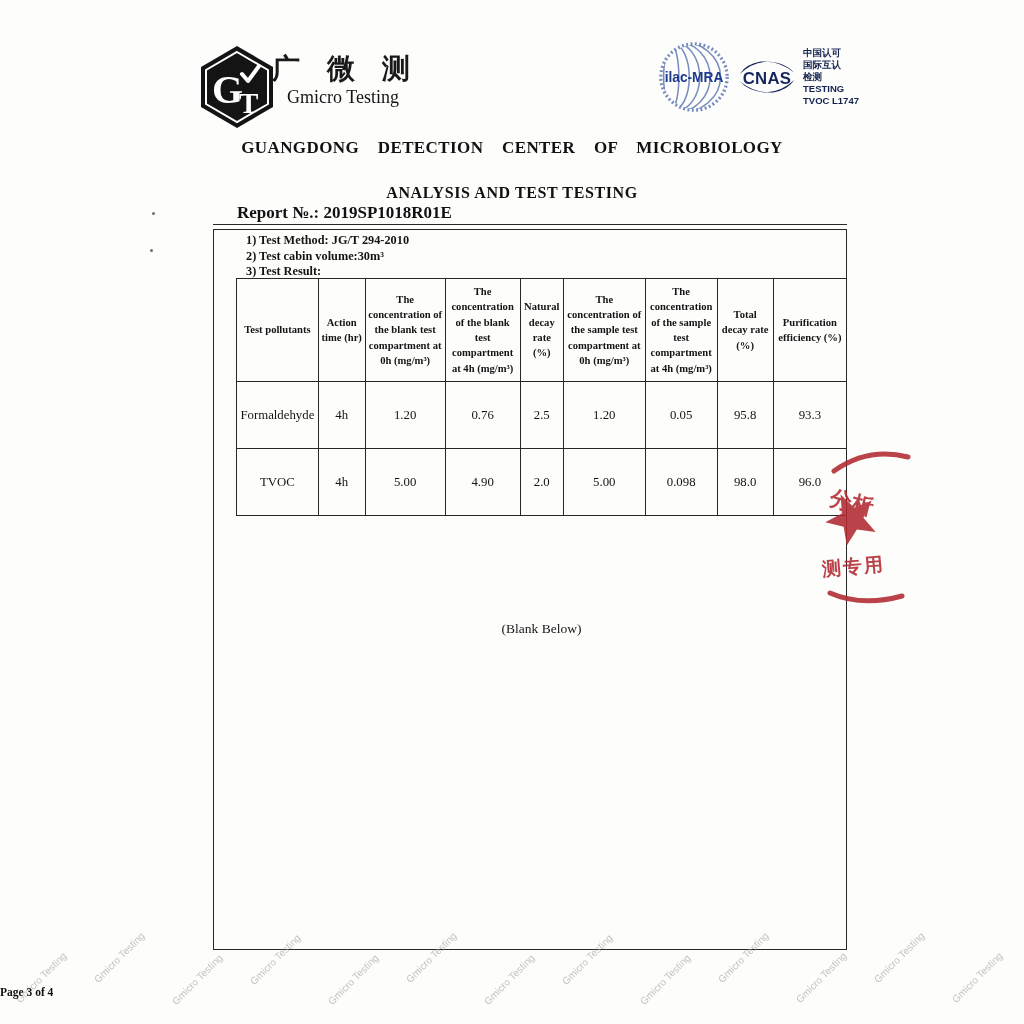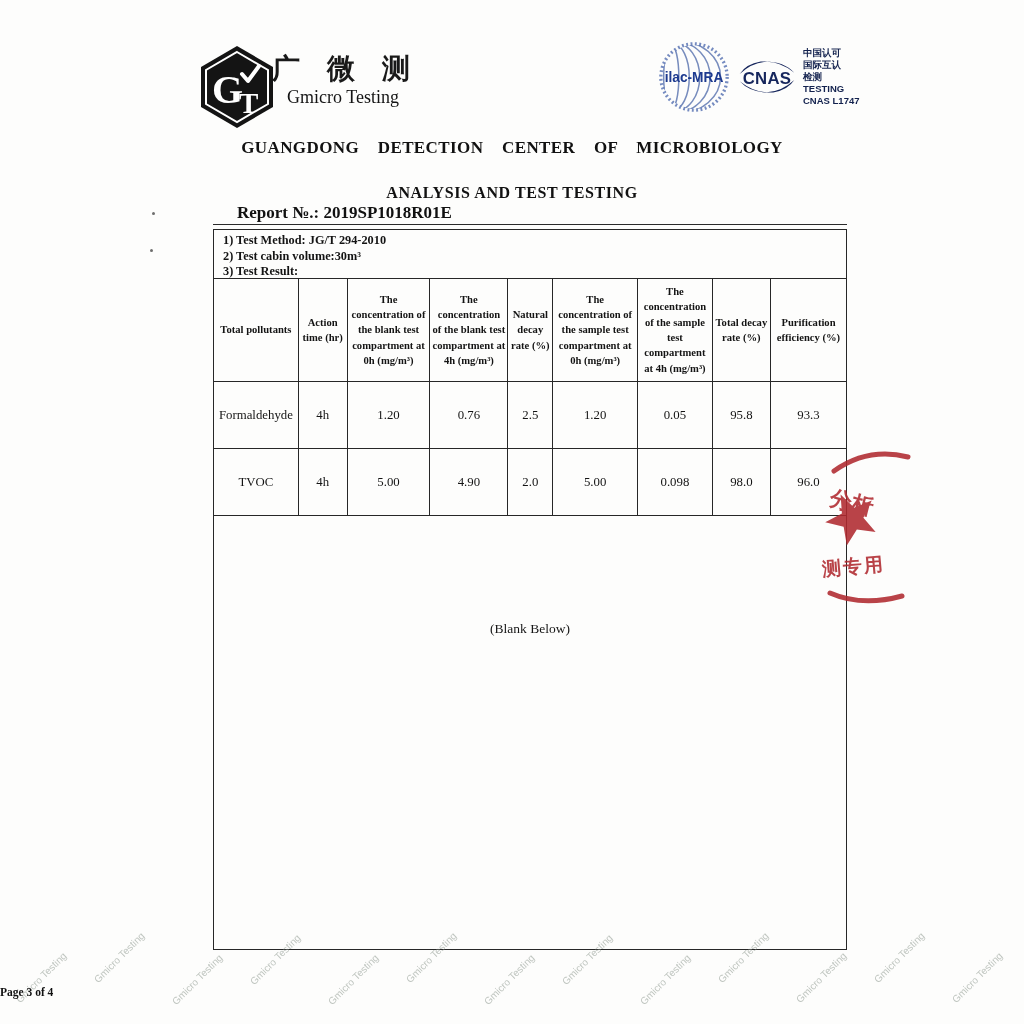--- a/index.html
+++ b/index.html
@@ -41,21 +41,21 @@
     position:absolute; left:237px; top:203px;
     font-weight:bold; font-size:17px; color:#111;
   }
   .report-underline {
     position:absolute; left:213px; top:224px; width:634px; height:0;
     border-top:1.6px solid #2a2a2a;
   }
   
   .main-box {
     position:absolute; left:213px; top:229px; width:634px; height:721px;
-    border:1.7px solid #272727; background:transparent;
+    border:1.7px solid #272727; background:transparent;padding-left:23px;
   }
   .notes { height:48px; padding:3px 0 0 9px; }
   .notes div { font-weight:bold; font-size:12.3px; line-height:15.5px; color:#141414; }
   table.results {
     width:calc(100% + 2px); margin-left:-1px; border-collapse:collapse; table-layout:fixed;
   }
   table.results th, table.results td {
     border:1.5px solid #272727; text-align:center; vertical-align:middle;
     padding:2px 2px; color:#141414;
   }
@@ -121,21 +121,21 @@
       <path d="M94,42 Q52,80 6,44 Q24,64 60,62 Q84,58 94,42 Z"></path>
       <text x="50" y="48" text-anchor="middle" font-size="27" font-weight="bold" font-family="Liberation Sans, sans-serif" letter-spacing="0.5">CNAS</text>
     </g>
   </svg>
 
   <div class="acc-lines">
     <div>中国认可</div>
     <div>国际互认</div>
     <div>检测</div>
     <div>TESTING</div>
-    <div>CNAS L1747</div>
+    <div>TVOC L1747</div>
   </div>
 
   <div class="title">GUANGDONG DETECTION CENTER OF MICROBIOLOGY</div>
   <div class="subtitle">ANALYSIS AND TEST TESTING</div>
   <div class="report-no">Report №.: 2019SP1018R01E</div>
   <div class="report-underline"></div>
 
   <div class="speck" style="left:152px;top:212px;"></div>
   <div class="speck" style="left:150px;top:249px;"></div>
 
@@ -153,21 +153,21 @@
           <col style="width:13.1%">
         <col style="width:12.3%">
           <col style="width:7.1%">
           <col style="width:13.4%">
         <col style="width:11.8%">
           <col style="width:9.2%">
           <col style="width:12.0%">
       </colgroup>
       <thead>
         <tr>
-          <th>Total pollutants</th>
+          <th>Test pollutants</th>
           <th>Action time (hr)</th>
           <th>The concentration of the blank test compartment at 0h (mg/m³)</th>
           <th>The concentration of the blank test compartment at 4h (mg/m³)</th>
           <th>Natural decay rate (%)</th>
           <th>The concentration of the sample test compartment at 0h (mg/m³)</th>
           <th>The concentration of the sample test compartment at 4h (mg/m³)</th>
           <th>Total decay rate (%)</th>
           <th>Purification efficiency (%)</th>
         </tr>
       </thead>

